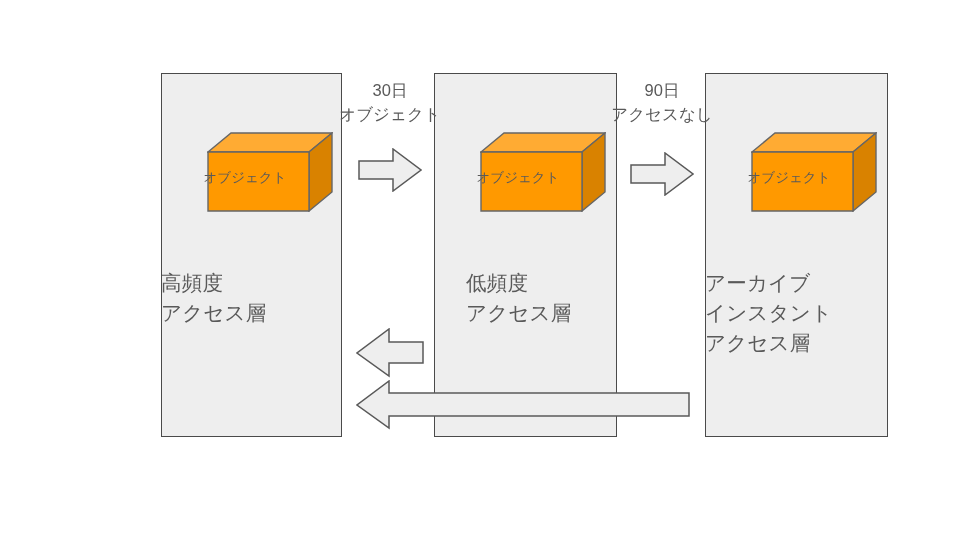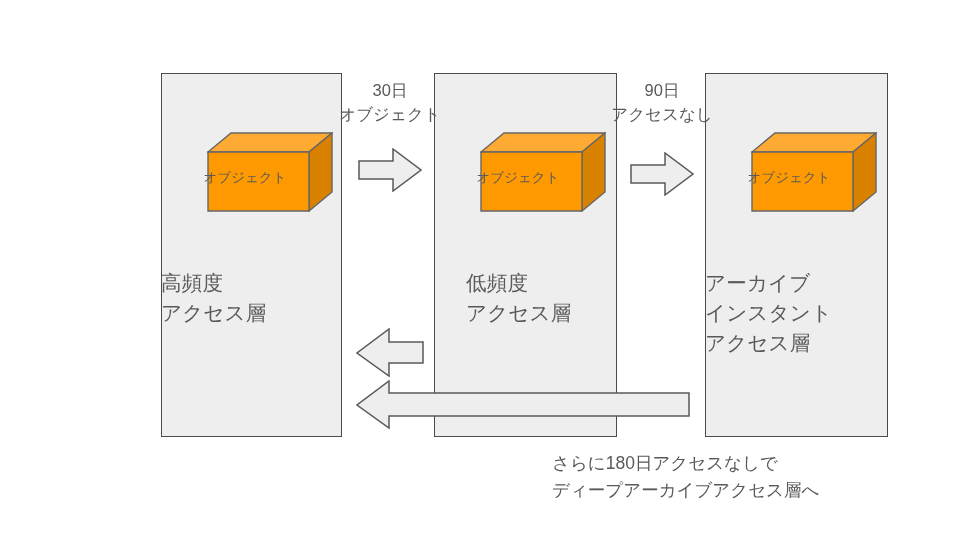--- a/index.html
+++ b/index.html
@@ -188,16 +188,14 @@
     </svg>
   </div>
 
   <div class="arrow" id="arrow-restore">
     <svg width="334" height="50" viewBox="0 0 334 50" xmlns="http://www.w3.org/2000/svg">
       <polygon points="333,13 33,13 33,1 1,25 33,48 33,36 333,36" fill="#eeeeee" stroke="#595959" stroke-width="1.5" stroke-linejoin="miter"></polygon>
     </svg>
   </div>
 
 
-  <div id="footnote">さらに180日アクセスなしで
-ディープアーカイブアクセス層へ</div>
 
 </div>
 
 </body></html>

